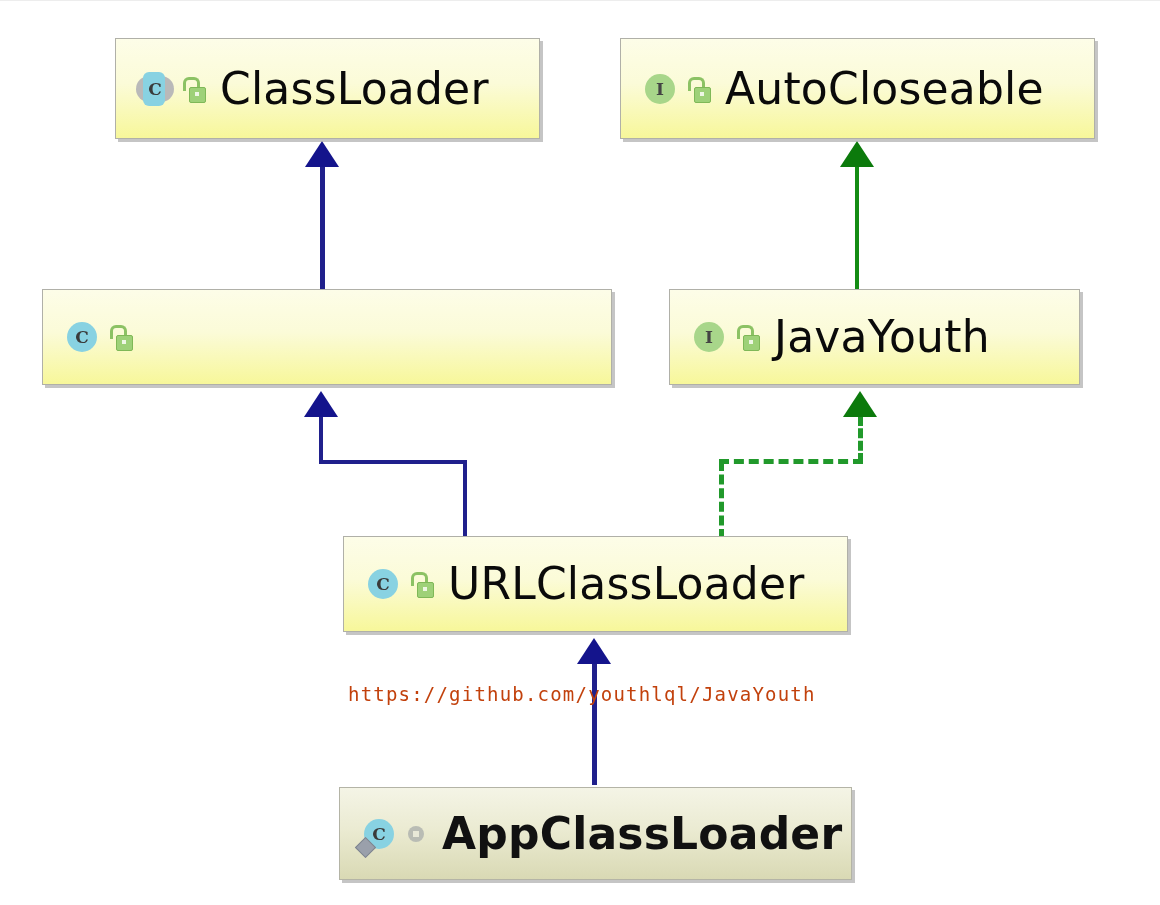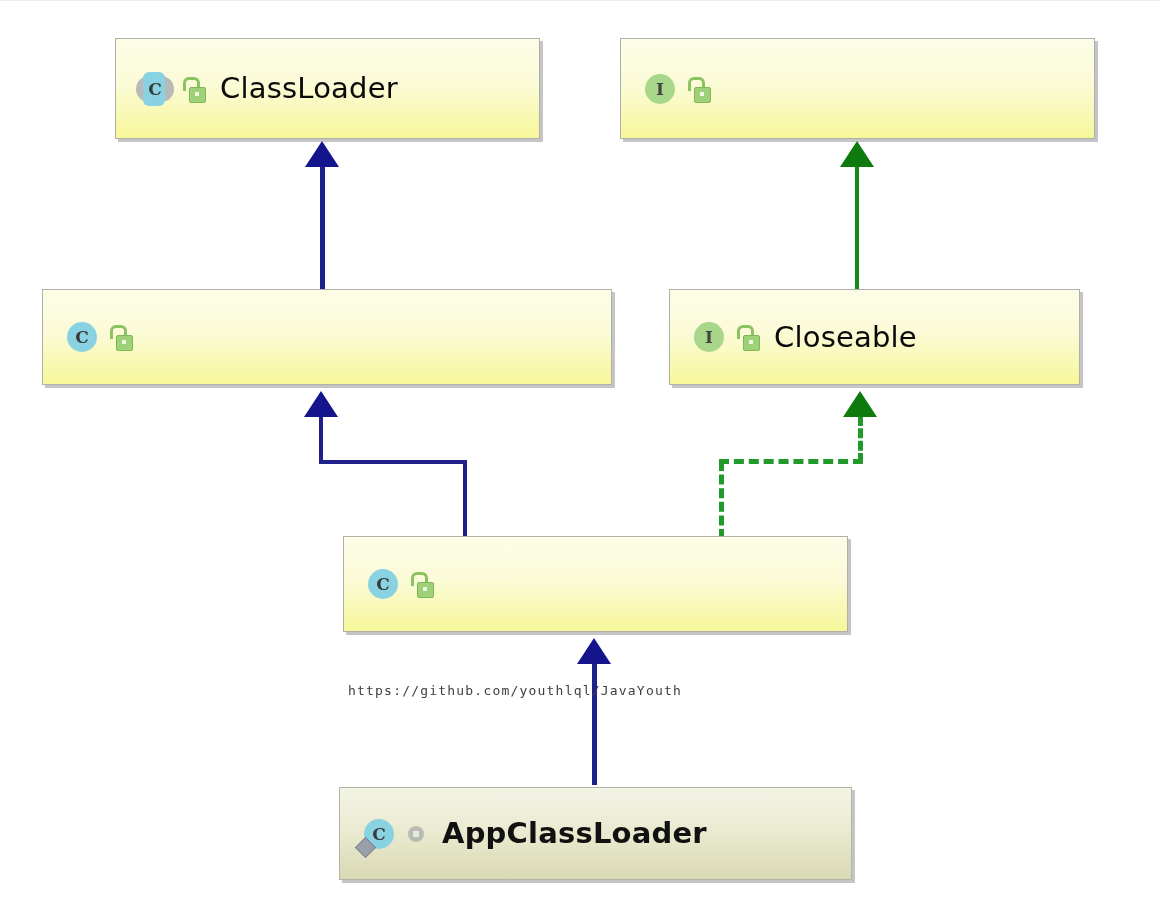--- a/index.html
+++ b/index.html
@@ -30,21 +30,21 @@
     display: flex;
     align-items: center;
     padding-left: 22px;
   }
   .node.muted {
     background: linear-gradient(to bottom, #f4f4e6 0%, #ebebd2 45%, #d9d9b4 100%);
     border-color: #b4b4a6;
   }
 
   .node-label {
-    font-size: 29px;
+    font-size: 44px;
     color: #0a0a0a;
     letter-spacing: 0.2px;
     white-space: nowrap;
     line-height: 1;
     text-align: center;
   }
   .node.muted .node-label { color: #111111; font-weight: bold; }
 
   
   .icon-group {
@@ -192,23 +192,23 @@
   .dash-h {
     position: absolute;
     height: 0;
     border-top: 5px dashed #21992b;
   }
 
   
   #watermark {
     position: absolute;
     font-family: "DejaVu Sans Mono", monospace;
-    font-size: 13px;
+    font-size: 19px;
     letter-spacing: 1.2px;
-    color: #404040;
+    color: #c2410c;
     white-space: nowrap;
     text-align: right;
   }
 </style>
 </head>
 <body>
 
 <div id="canvas">
 
   <div class="edge navy">
@@ -264,20 +264,21 @@
       <div class="stereo intf">
         <div class="disc"></div>
         <div class="glyph">I</div>
       </div>
       <div class="lock">
         <div class="shackle"></div>
           <div class="body"></div>
           <div class="keyhole"></div>
       </div>
     </div>
+    <div class="node-label">AutoCloseable</div>
   </div>
 
   <div class="node" style="left:42px; top:288px; width:570px; height:96px;">
     <div class="icon-group">
       <div class="stereo cls">
         <div class="disc"></div>
         <div class="glyph">C</div>
       </div>
       <div class="lock">
         <div class="shackle"></div>
@@ -292,35 +293,36 @@
       <div class="stereo intf">
         <div class="disc"></div>
         <div class="glyph">I</div>
       </div>
       <div class="lock">
         <div class="shackle"></div>
           <div class="body"></div>
           <div class="keyhole"></div>
       </div>
     </div>
-    <div class="node-label">Closeable</div>
+    <div class="node-label">JavaYouth</div>
   </div>
 
   <div class="node" style="left:343px; top:535px; width:505px; height:96px;">
     <div class="icon-group">
       <div class="stereo cls">
         <div class="disc"></div>
         <div class="glyph">C</div>
       </div>
       <div class="lock">
         <div class="shackle"></div>
           <div class="body"></div>
           <div class="keyhole"></div>
       </div>
     </div>
+    <div class="node-label">URLClassLoader</div>
   </div>
 
   <div class="node muted" style="left:339px; top:786px; width:513px; height:93px;">
     <div class="icon-group">
       <div class="stereo cls">
         <div class="disc"></div>
         <div class="glyph">C</div>
         <div class="diamond"></div>
       </div>
       <div class="ring">

